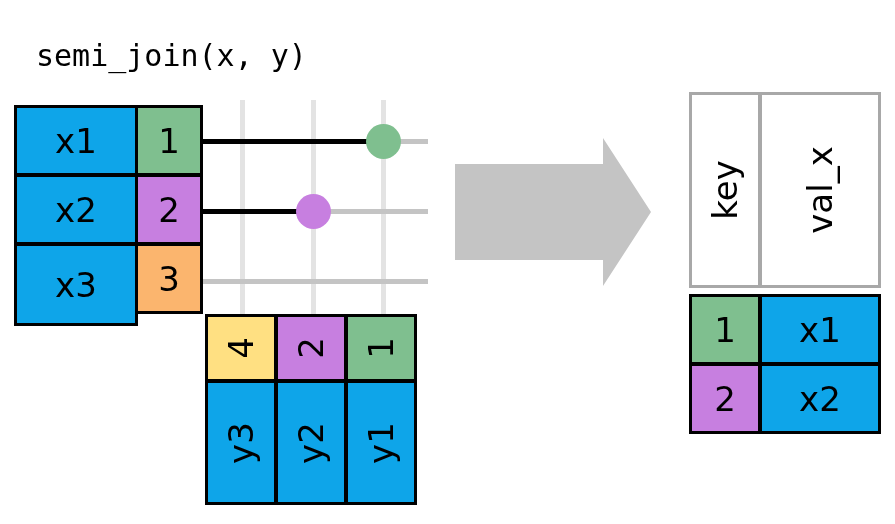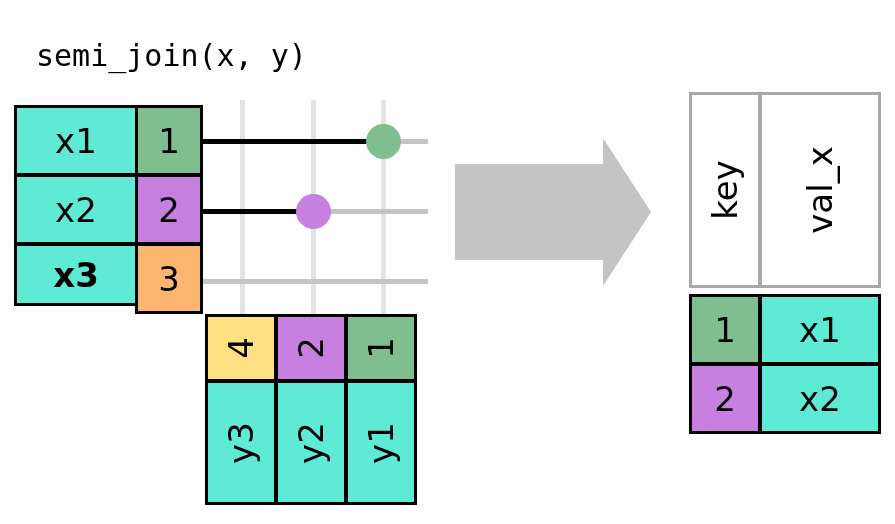--- a/index.html
+++ b/index.html
@@ -37,21 +37,21 @@
     box-sizing: border-box;
     display: flex;
     align-items: center;
     justify-content: center;
     font-family: "DejaVu Sans", sans-serif;
     font-size: 34px;
     color: #000000;
     border: 3px solid #000000;
     background: #ececec;
   }
-  .cell.key   { background: #5eead4; }
+  .cell.key   { background: #0ea5e9; }
   .cell.green { background: #7fbf8f; }
   .cell.purple{ background: #c77fe0; }
   .cell.orange{ background: #fbb56e; }
   .cell.yellow{ background: #ffe082; }
   .cell.headcell {
     background: #ffffff;
     border: 3px solid #a8a8a8;
   }
   .rot {
     transform: rotate(-90deg);
@@ -106,21 +106,21 @@
 
   <div class="dot green" style="left:366px; top:124px; width:35px; height:35px;"></div>
   <div class="dot purple" style="left:296px; top:194px; width:35px; height:35px;"></div>
 
   <div class="cell key" style="left:14px;  top:105px; width:124px; height:71px;">x1</div>
   <div class="cell green" style="left:135px; top:105px; width:68px;  height:71px;">1</div>
 
   <div class="cell key" style="left:14px;  top:174px; width:124px; height:71px;">x2</div>
   <div class="cell purple" style="left:135px; top:174px; width:68px;  height:71px;">2</div>
 
-  <div class="cell key" style="left:14px;  top:243px; width:124px; height:63px;font-weight:bold;">x3</div>
+  <div class="cell key" style="left:14px;  top:243px; width:124px; height:83px;">x3</div>
   <div class="cell orange" style="left:135px; top:243px; width:68px;  height:71px;">3</div>
 
   <div class="cell yellow" style="left:205px; top:314px; width:72px; height:68px;">
     <span class="rot">4</span>
   </div>
   <div class="cell purple" style="left:275px; top:314px; width:72px; height:68px;">
     <span class="rot">2</span>
   </div>
   <div class="cell green" style="left:345px; top:314px; width:72px; height:68px;">
     <span class="rot">1</span>

